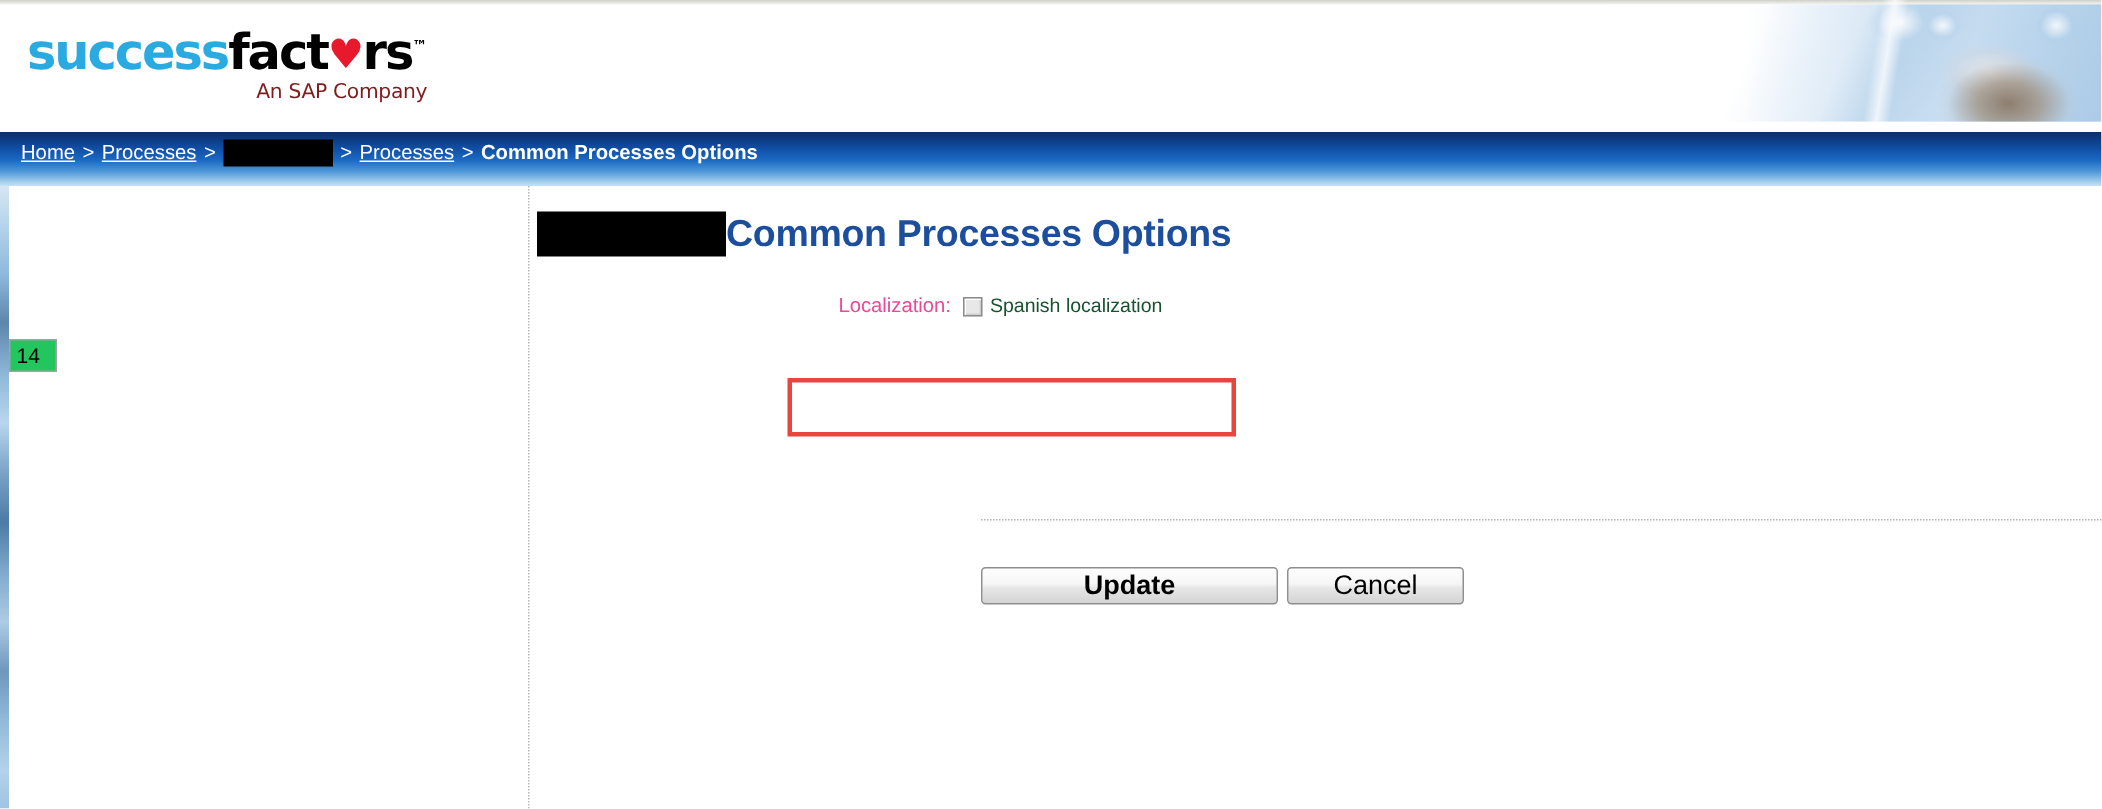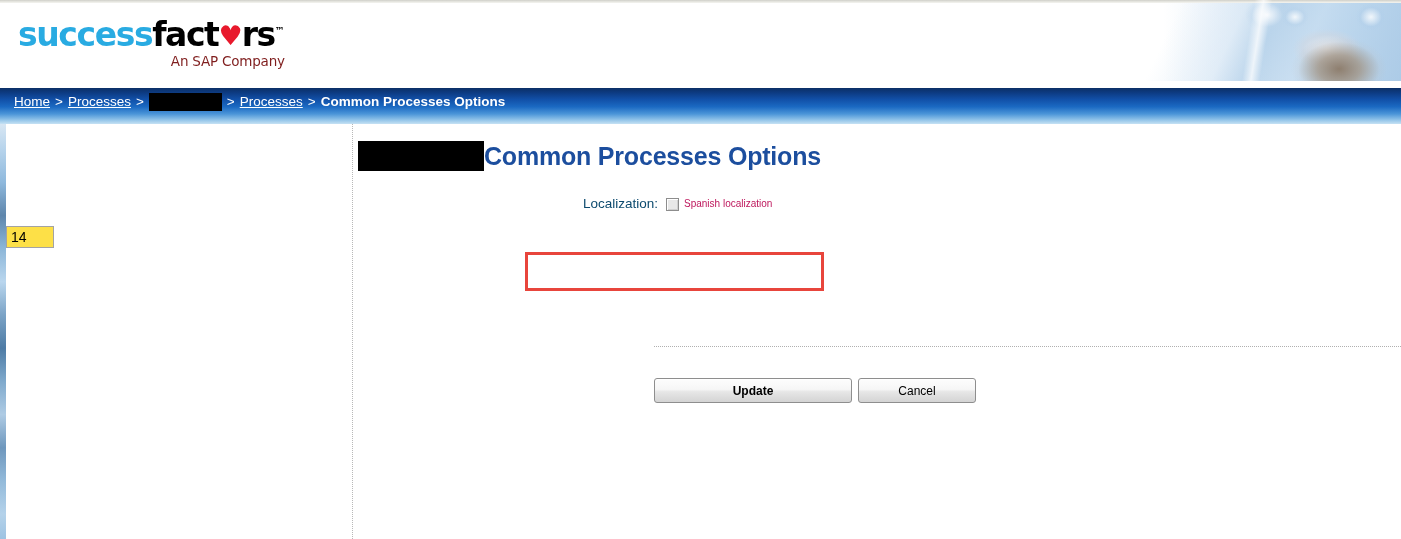--- a/index.html
+++ b/index.html
@@ -225,24 +225,23 @@
   .form-row {
     display: flex;
     align-items: center;
     height: 34px;
   }
   .form-label {
     width: 636px;
     text-align: right;
     padding-right: 8px;
     font-size: 13.5px;
-    color: #0c4a6e;
-    white-space: nowrap;
-    box-sizing: border-box;
-    margin-left: 24px;
+    color: #ec4899;
+    white-space: nowrap;
+    box-sizing: border-box;
   }
   .form-field {
     display: flex;
     align-items: center;
     white-space: nowrap;
   }
 
   
   .highlight-box {
     position: absolute;
@@ -261,31 +260,31 @@
     box-sizing: border-box;
     border: 1px solid #8d8d8d;
     background: #e8e8e8;
     box-shadow: inset 1px 1px 0 #ffffff, inset -1px -1px 0 #cfcfcf;
     margin-right: 5px;
     display: inline-block;
     position: relative;
     top: 1px;
   }
   .checkbox-label {
-    font-size: 10px;
-    color: #be185d;
+    font-size: 13px;
+    color: #14532d;
   }
 
   
   .text-input {
-    width: 48px;
+    width: 32px;
     height: 22px;
     box-sizing: border-box;
     border: 1px solid #a3a3a3;
-    background: #fde047;
+    background: #22c55e;
     font-family: "Liberation Sans", sans-serif;
     font-size: 14px;
     color: #000000;
     padding: 0 4px;
     outline: none;
   }
 
   
   .hdivider {
     position: absolute;
@@ -303,21 +302,21 @@
     gap: 6px;
   }
   .btn {
     height: 25px;
     box-sizing: border-box;
     border: 1px solid #8e8e8e;
     border-radius: 3px;
     background: linear-gradient(to bottom, #fdfdfd 0%, #f6f6f6 45%, #e7e7e7 55%, #d4d4d4 100%);
     box-shadow: inset 0 1px 0 #ffffff;
     font-family: "Liberation Sans", sans-serif;
-    font-size: 12px;
+    font-size: 18px;
     color: #000000;
     cursor: pointer;
     display: flex;
     align-items: center;
     justify-content: center;
     padding: 0;
   }
   .btn-update { width: 198px; font-weight: bold; }
   .btn-cancel { width: 118px; font-weight: normal; }
 </style>

